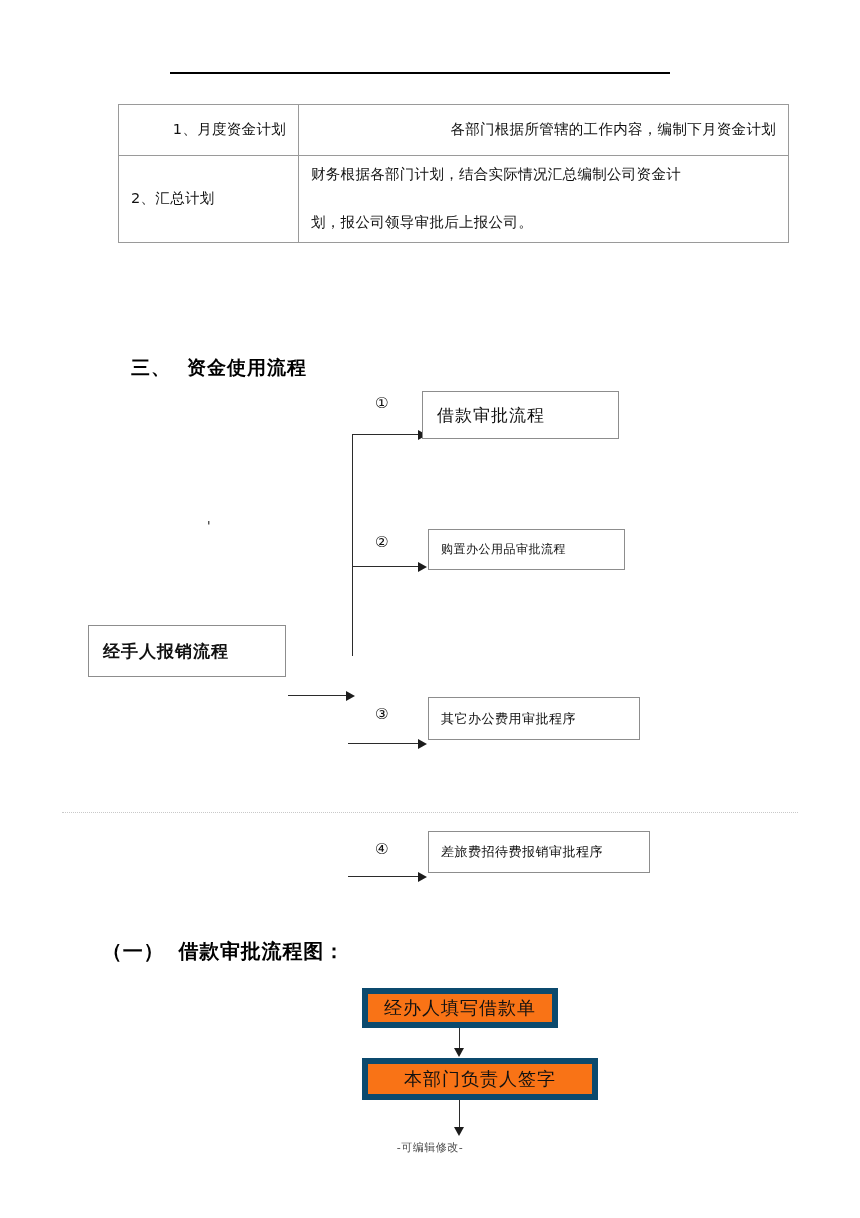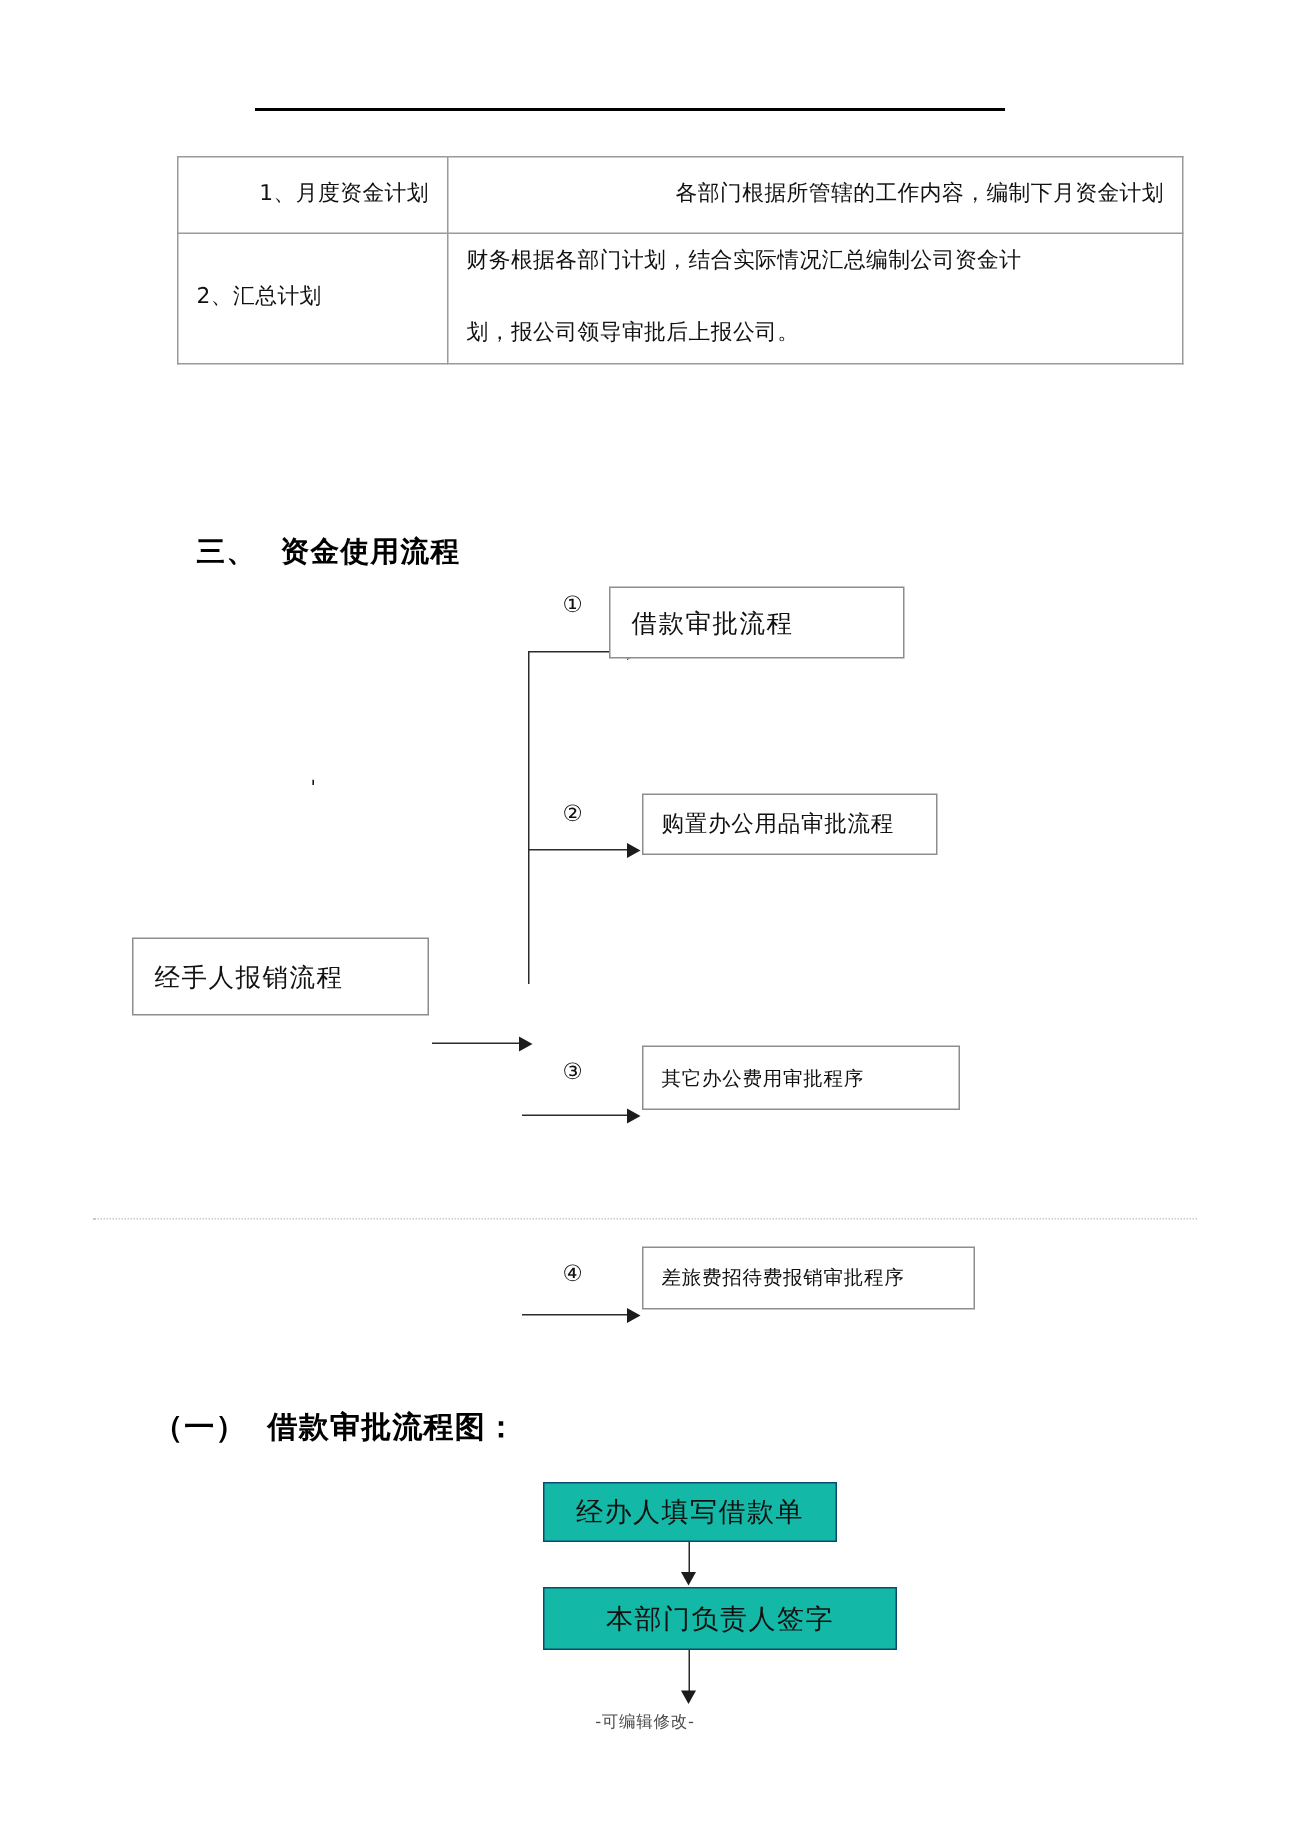--- a/index.html
+++ b/index.html
@@ -94,48 +94,49 @@
     align-items: center;
     color: #111;
   }
   .fbox > span {
     display: block;
     width: 100%;
   }
 
   
   .box-1 {
-    left: 406px; top: 391px; width: 197px; height: 48px;
+    left: 422px; top: 391px; width: 197px; height: 48px;
     padding-left: 14px;
     font-size: 17px;
     letter-spacing: 1px;
   }
   .box-2 {
     left: 428px; top: 529px; width: 197px; height: 41px;
     padding-left: 12px;
-    font-size: 15px;
+    font-size: 12px;
     letter-spacing: 0.5px;
   }
   .box-3 {
     left: 428px; top: 697px; width: 212px; height: 43px;
     padding-left: 12px;
     font-size: 13px;
     letter-spacing: 0.5px;
   }
   .box-4 {
     left: 428px; top: 831px; width: 222px; height: 42px;
     padding-left: 12px;
     font-size: 13px;
     letter-spacing: 0.5px;
   }
   .box-src {
     left: 88px; top: 625px; width: 198px; height: 52px;
     padding-left: 14px;
     font-size: 17px;
     letter-spacing: 1px;
+    font-weight: bold;
   }
 
   
   .vline {
     position: absolute;
     width: 0;
     border-left: 1.5px solid #2b2b2b;
   }
   .hline {
     position: absolute;
@@ -211,22 +212,22 @@
     font-weight: bold;
     letter-spacing: 0.8px;
     color: #000;
   }
   .sub-heading .num { margin-right: 14px; }
 
   
   .cbox {
     position: absolute;
     box-sizing: border-box;
-    border: 1px solid #0c4a6e;
-    background: #14b8a6;
+    border: 6px solid #0c4a6e;
+    background: #f97316;
     display: flex;
     align-items: center;
     justify-content: center;
     font-size: 18px;
     letter-spacing: 1px;
     color: #111;
   }
   .cbox-1 { left: 362px; top: 988px; width: 196px; height: 40px; }
   .cbox-2 { left: 362px; top: 1058px; width: 236px; height: 42px; }
 

